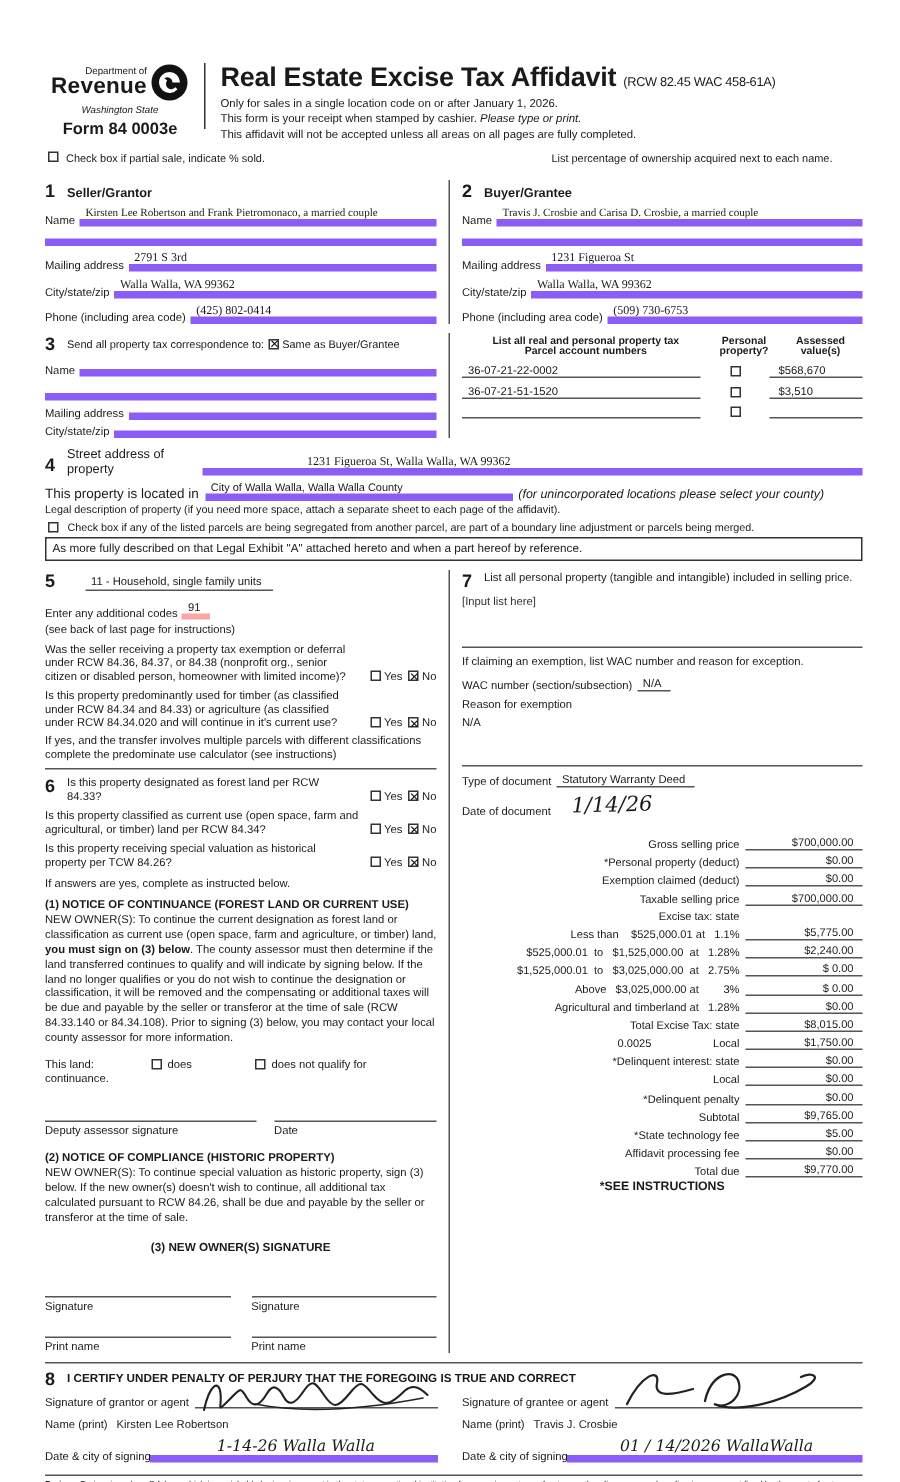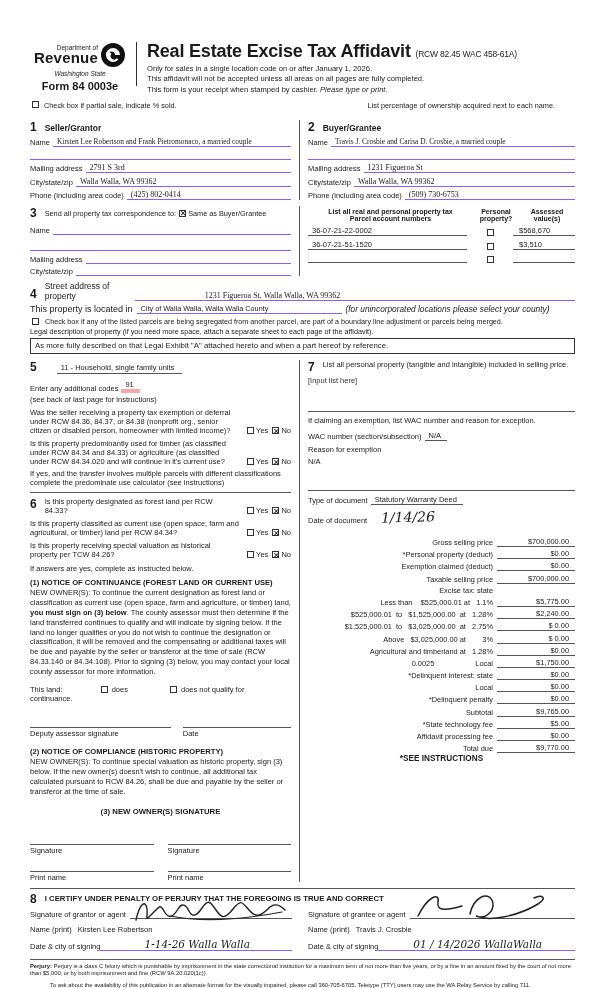--- a/index.html
+++ b/index.html
@@ -3,21 +3,21 @@
 <meta charset="utf-8">
 <style>
   * { margin:0; padding:0; box-sizing:border-box; }
   html,body { background:#e8e8e8; }
   .page {
     width:600px; height:988px; margin:0 auto; background:#ffffff;
     font-family:"Liberation Sans", sans-serif; color:#1a1a1a;
     position:relative; padding:38px 25px 0 30px; overflow:hidden; font-size:7.5px;
   }
   .row { display:flex; align-items:flex-end; }
-  .fld { border-bottom:1px solid #8b5cf6; flex:1; min-height:9px;
+  .fld { border-bottom:5px solid #8b5cf6; flex:1; min-height:9px;
          font-family:"Liberation Serif", serif; font-size:8px; padding:0 2px 0 4px; }
   .lbl { white-space:nowrap; }
   .cb { display:inline-block; width:7px; height:7px; border:1px solid #333;
         vertical-align:-1px; position:relative; margin:0 2px; background:#fff; flex:none; }
   .cb.ck::after { content:"✕"; position:absolute; left:-0.5px; top:-1.5px; font-size:8px; color:#111; }
   .secnum { font-size:12px; font-weight:bold; margin-right:8px; }
   .sectitle { font-weight:bold; font-size:8.5px; }
   .b { font-weight:bold; }
   .i { font-style:italic; }
   .hand { font-family:"DejaVu Serif", serif; font-style:italic; font-size:12px; transform:rotate(-1.5deg); }
@@ -85,24 +85,24 @@
       <div class="wastate">Washington State</div>
       <div class="formno">Form 84 0003e</div>
     </div>
     <div class="hdr-div"></div>
     <div style="flex:1; padding-top:3px;">
       <div class="title">
         <span>Real Estate Excise Tax Affidavit</span>
         <span class="title-rcw">(RCW 82.45 WAC 458-61A)</span>
       </div>
       <div class="note">Only for sales in a single location code on or after January 1, 2026.</div>
-      <div class="note">This affidavit will not be accepted unless all areas on all pages are fully completed.</div>
       <div class="note">
         <span>This form is your receipt when stamped by cashier. </span><span class="i">Please type or print.</span>
       </div>
+      <div class="note">This affidavit will not be accepted unless all areas on all pages are fully completed.</div>
     </div>
   </div>
 
   <div class="chkline">
     <span class="cb"></span>
     <span class="lbl" style="margin-left:3px;">Check box if partial sale, indicate % sold.</span>
     <span style="flex:1;"></span>
     <span style="margin-right:20px;">List percentage of ownership acquired next to each name.</span>
   </div>
 
@@ -217,25 +217,25 @@
         <div>Street address of</div>
         <div>property</div>
       </div>
       <span class="fld" style="align-self:flex-end; padding-left:70px;">1231 Figueroa St, Walla Walla, WA 99362</span>
     </div>
     <div class="row" style="margin-top:3px;">
       <span style="font-size:9px; white-space:nowrap;">This property is located in</span>
       <span class="fld" style="flex:none; width:205px; font-family:'Liberation Sans',sans-serif; font-size:7.3px; margin-left:4px;">City of Walla Walla, Walla Walla County</span>
       <span class="i" style="font-size:8.3px; margin-left:4px;">(for unincorporated locations please select your county)</span>
     </div>
+    <div style="font-size:7.2px; margin-top:1px;">Legal description of property (if you need more space, attach a separate sheet to each page of the affidavit).</div>
     <div style="display:flex; margin-top:3px; align-items:flex-start;">
       <span class="cb" style="margin-top:1px;"></span>
       <span style="margin-left:4px; font-size:7.2px;">Check box if any of the listed parcels are being segregated from another parcel, are part of a boundary line adjustment or parcels being merged.</span>
     </div>
-    <div style="font-size:7.2px; margin-top:1px;">Legal description of property (if you need more space, attach a separate sheet to each page of the affidavit).</div>
     <div class="legalbox">As more fully described on that Legal Exhibit "A" attached hereto and when a part hereof by reference.</div>
   </div>
 
   <div class="cols" style="margin-top:6px;">
 
     <div class="colL">
 
       <div>
         <div style="display:flex; align-items:flex-end;">
           <span class="secnum">5</span>
@@ -390,20 +390,24 @@
             <span class="tlbl">$1,525,000.01  to   $3,025,000.00  at   2.75%</span>
             <span class="tval">$  0.00</span>
           </div>
         <div class="trow">
             <span class="tlbl">Above   $3,025,000.00 at        3%</span>
             <span class="tval">$  0.00</span>
           </div>
         <div class="trow">
             <span class="tlbl">Agricultural and timberland at   1.28%</span>
             <span class="tval">$0.00</span>
+          </div>
+        <div class="trow">
+            <span class="tlbl">Total Excise Tax: state</span>
+            <span class="tval">$8,015.00</span>
           </div>
         <div class="trow">
             <span class="tlbl">0.0025                    Local</span>
             <span class="tval">$1,750.00</span>
           </div>
         <div class="trow">
             <span class="tlbl">*Delinquent interest: state</span>
             <span class="tval">$0.00</span>
           </div>
         <div class="trow">

